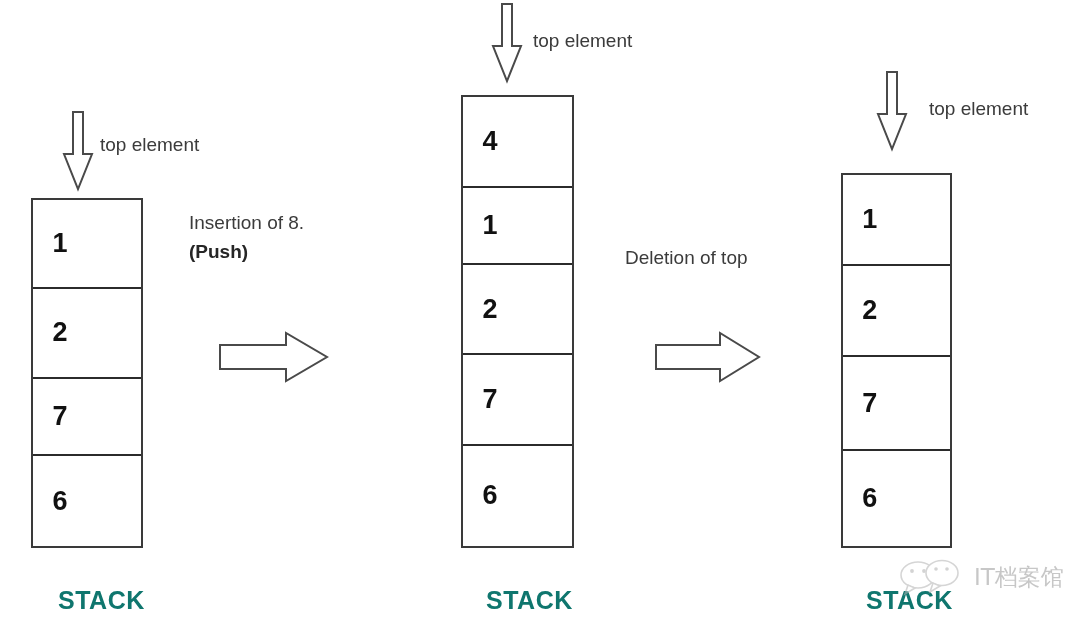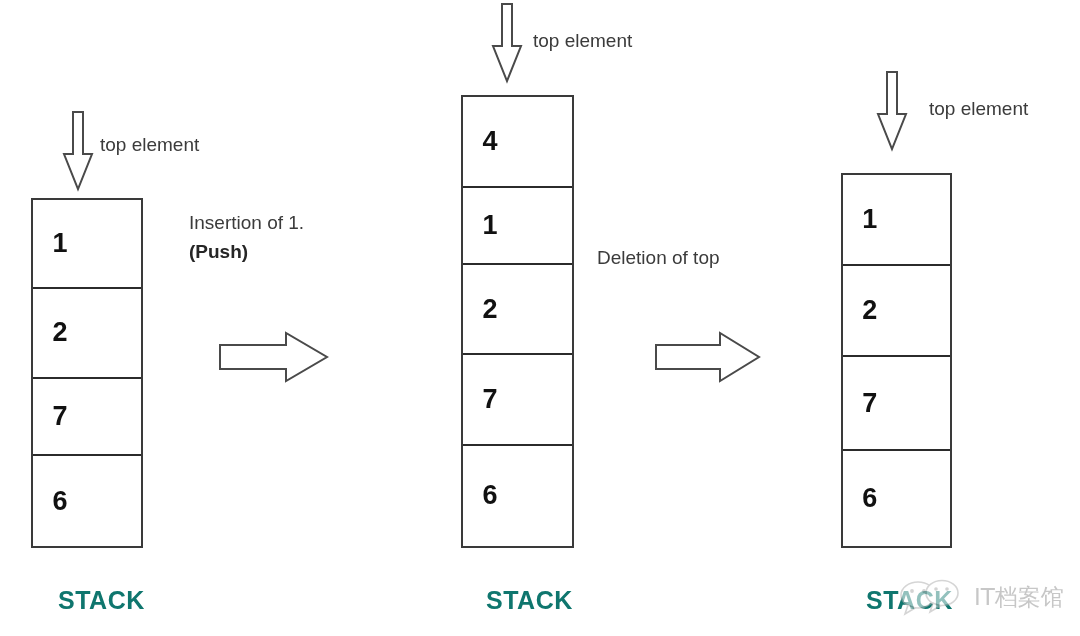--- a/index.html
+++ b/index.html
@@ -104,21 +104,21 @@
   <div class="stack" style="left:31px; top:198px; width:112px; height:350px;">
     <div class="cell" style="height:25.8%;">1</div>
     <div class="cell" style="height:25.8%;">2</div>
     <div class="cell" style="height:22.4%;">7</div>
     <div class="cell" style="height:26.0%;">6</div>
   </div>
 
   <div class="stack-label" style="left:38px; top:586px;">STACK</div>
 
   <div class="op-text" style="left:189px; top:208px;">
-    <div>Insertion of 1.</div>
+    <div>Insertion of 8.</div>
     <div class="bold">(Push)</div>
   </div>
 
   <svg class="arrow-right" style="left:218px; top:327px;" width="112px" height="60" viewBox="0 0 112 60">
     <path d="M2 18 L68 18 L68 6 L109 30 L68 54 L68 42 L2 42 Z" fill="#ffffff" stroke="#4a4a4a" stroke-width="2" stroke-linejoin="miter"></path>
   </svg>
 
   <svg class="arrow-down" style="left:489px; top:2px;" width="36" height="82" viewBox="0 0 36 82">
     <path d="M13 2 L23 2 L23 44 L32 44 L18 79 L4 44 L13 44 Z" fill="#ffffff" stroke="#4a4a4a" stroke-width="2" stroke-linejoin="miter"></path>
   </svg>
@@ -127,21 +127,21 @@
   <div class="stack" style="left:461px; top:95px; width:113px; height:453px;">
     <div class="cell" style="height:20.3%;">4</div>
     <div class="cell" style="height:17.2%;">1</div>
     <div class="cell" style="height:19.9%;">2</div>
     <div class="cell" style="height:20.3%;">7</div>
     <div class="cell" style="height:22.3%;">6</div>
   </div>
 
   <div class="stack-label" style="left:466px; top:586px;">STACK</div>
 
-  <div class="op-text" style="left:597px; top:243px;">
+  <div class="op-text" style="left:625px; top:243px;">
     <div>Deletion of top</div>
   </div>
 
   <svg class="arrow-right" style="left:654px; top:328px;" width="108px" height="58" viewBox="0 0 108 58">
     <path d="M2 17 L66 17 L66 5 L105 29 L66 53 L66 41 L2 41 Z" fill="#ffffff" stroke="#4a4a4a" stroke-width="2" stroke-linejoin="miter"></path>
   </svg>
 
   <svg class="arrow-down" style="left:874px; top:70px;" width="36" height="82" viewBox="0 0 36 82">
     <path d="M13 2 L23 2 L23 44 L32 44 L18 79 L4 44 L13 44 Z" fill="#ffffff" stroke="#4a4a4a" stroke-width="2" stroke-linejoin="miter"></path>
   </svg>
@@ -149,21 +149,21 @@
 
   <div class="stack" style="left:841px; top:173px; width:111px; height:375px;">
     <div class="cell" style="height:24.5%;">1</div>
     <div class="cell" style="height:24.5%;">2</div>
     <div class="cell" style="height:25.5%;">7</div>
     <div class="cell" style="height:25.5%;">6</div>
   </div>
 
   <div class="stack-label" style="left:846px; top:586px;">STACK</div>
 
-  <div class="watermark" style="left:900px; top:576px;">
+  <div class="watermark" style="left:900px; top:556px;">
     <svg width="72" height="42" viewBox="0 0 72 42">
       <g fill="#ffffff" stroke="#b3b3b3" stroke-width="1.6">
         <ellipse cx="18" cy="19" rx="17" ry="13"></ellipse>
         <path d="M8 29 L5 38 L15 32 Z"></path>
         <ellipse cx="42" cy="17" rx="16" ry="12.5"></ellipse>
         <path d="M33 27 L30 36 L40 30 Z"></path>
       </g>
       <g fill="#b0b0b0">
         <circle cx="12" cy="15" r="1.9"></circle>
         <circle cx="24" cy="15" r="1.9"></circle>

